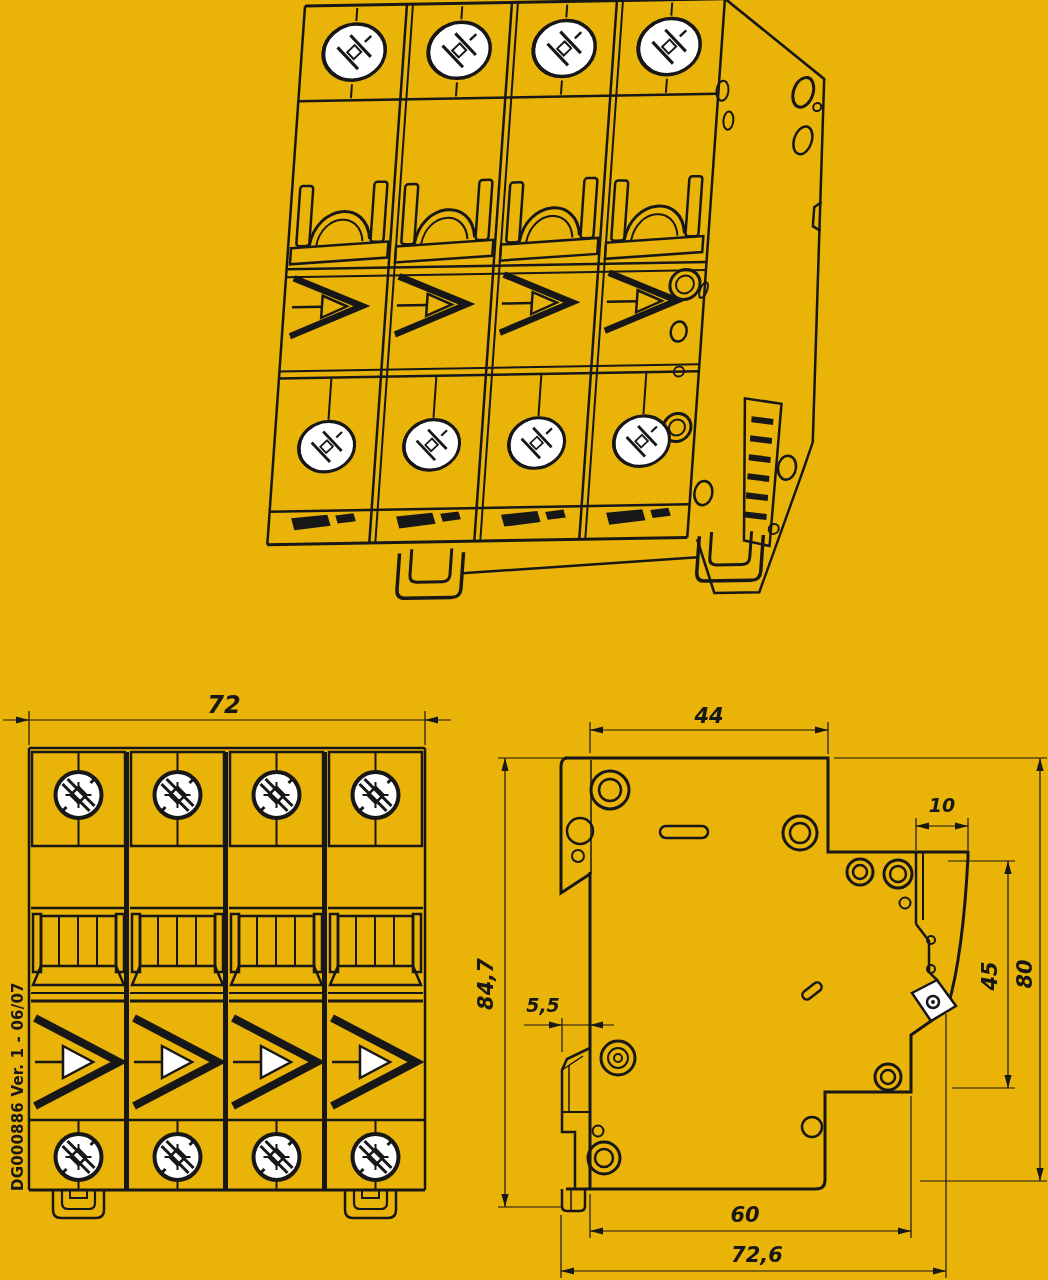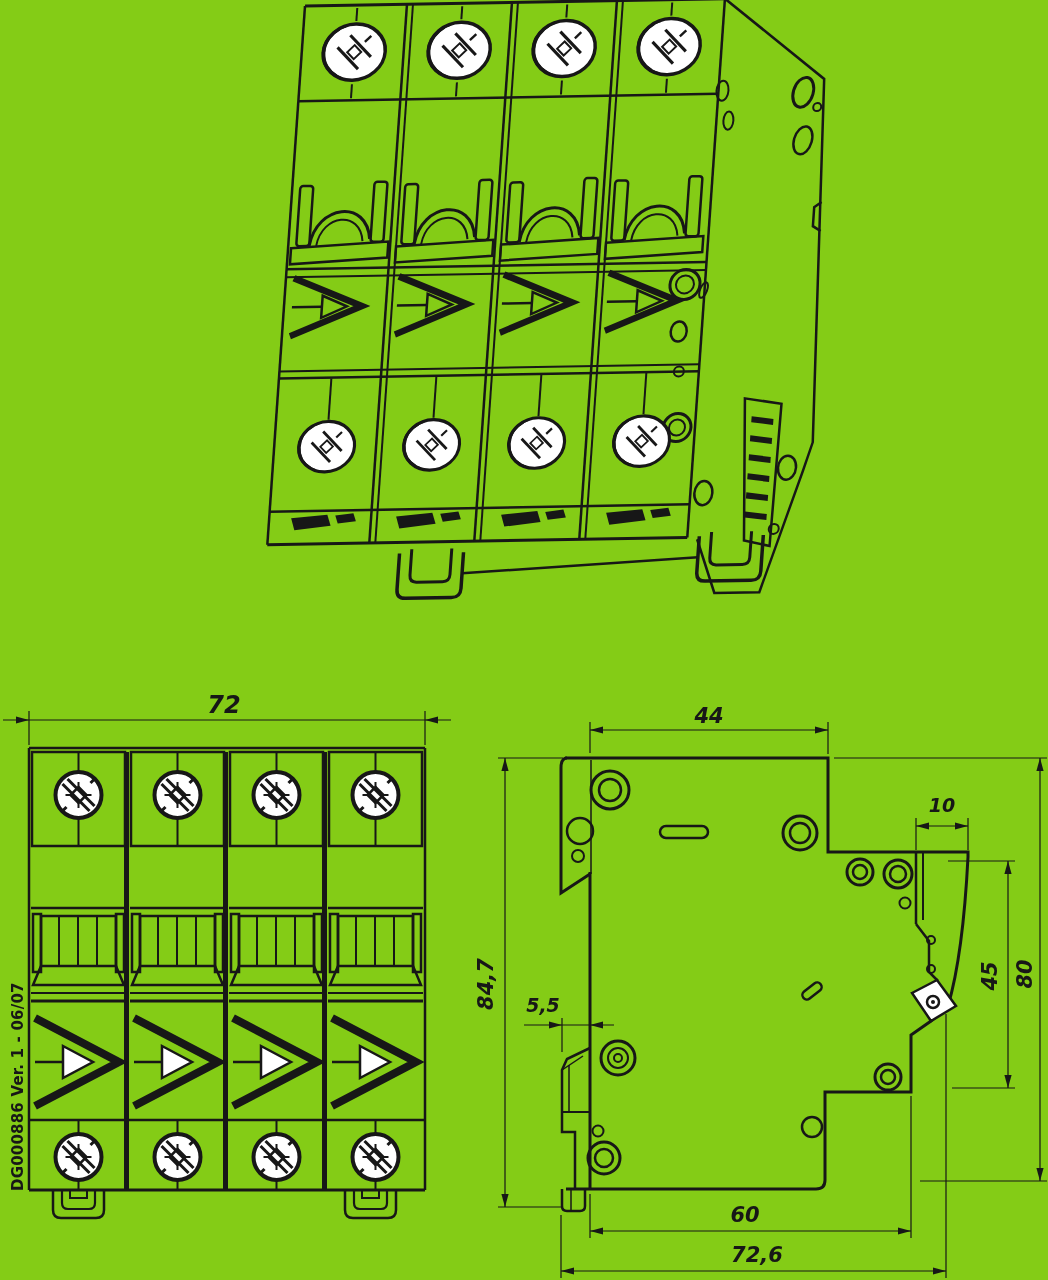--- a/index.html
+++ b/index.html
@@ -1,16 +1,16 @@
 <!DOCTYPE html>
 <html><head>
 <meta charset="utf-8">
 <style>
   html,body{margin:0;padding:0;background:#ffffff;}
-  .page{width:1048px;height:1280px;position:relative;background:#84cc16;overflow:hidden;}
+  .page{width:1048px;height:1280px;position:relative;background:#eab308;overflow:hidden;}
   svg{display:block;}
   .ln{fill:none;stroke:#171717;stroke-linecap:butt;stroke-linejoin:miter;}
   .fl{fill:#171717;stroke:none;}
   .wh{fill:#ffffff;}
   text{fill:#171717;}
   .dim{font-family:"DejaVu Sans",sans-serif;font-style:italic;font-weight:700;font-size:21px;}
   .dim-lg{font-size:24px;}
   .dim-sm{font-size:19px;}
   .ref{font-family:"DejaVu Sans",sans-serif;font-weight:700;font-size:15px;letter-spacing:.2px;}
 </style>

